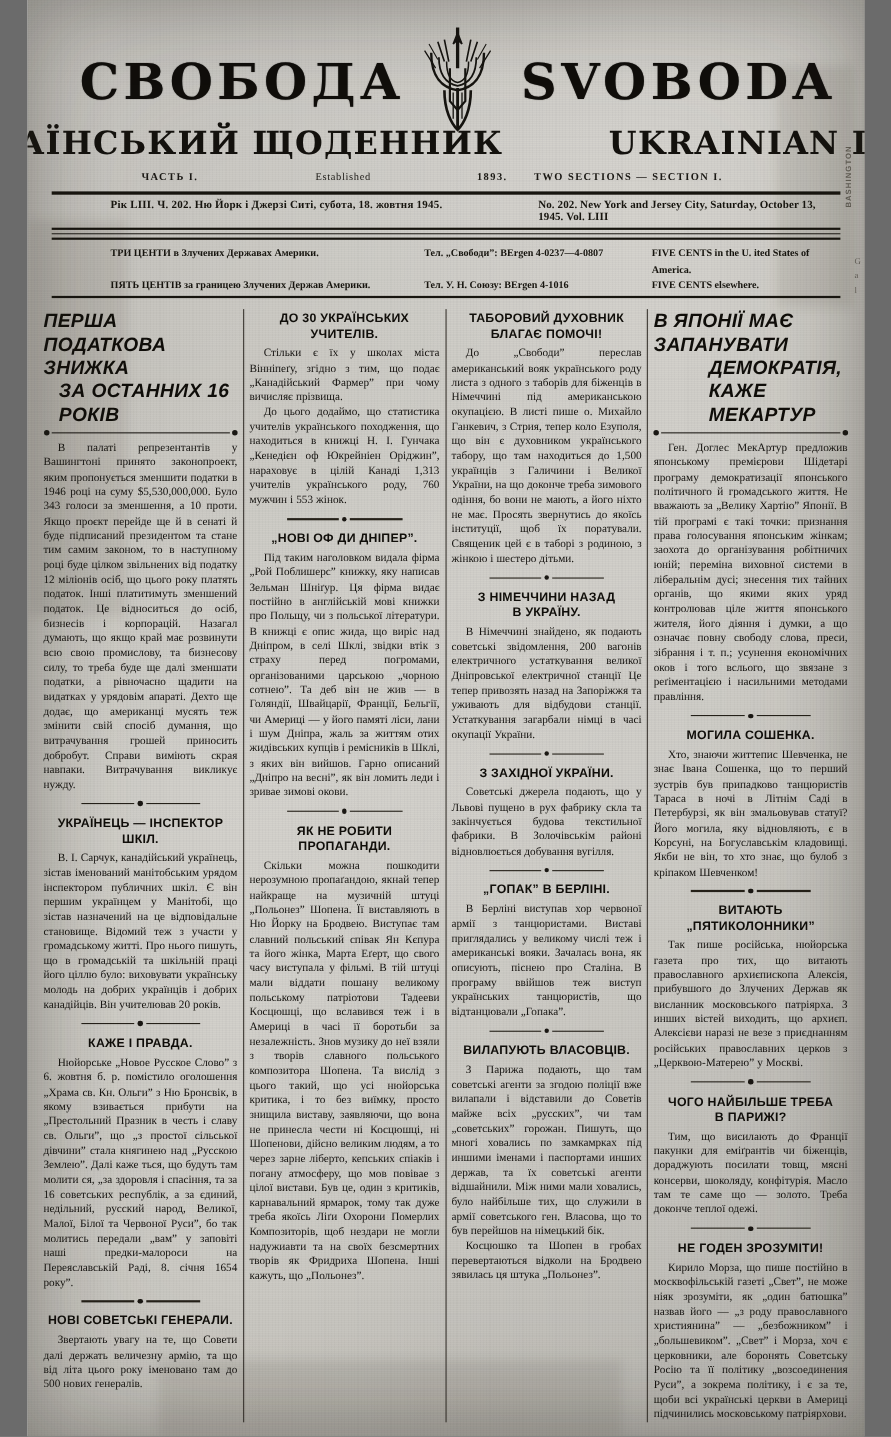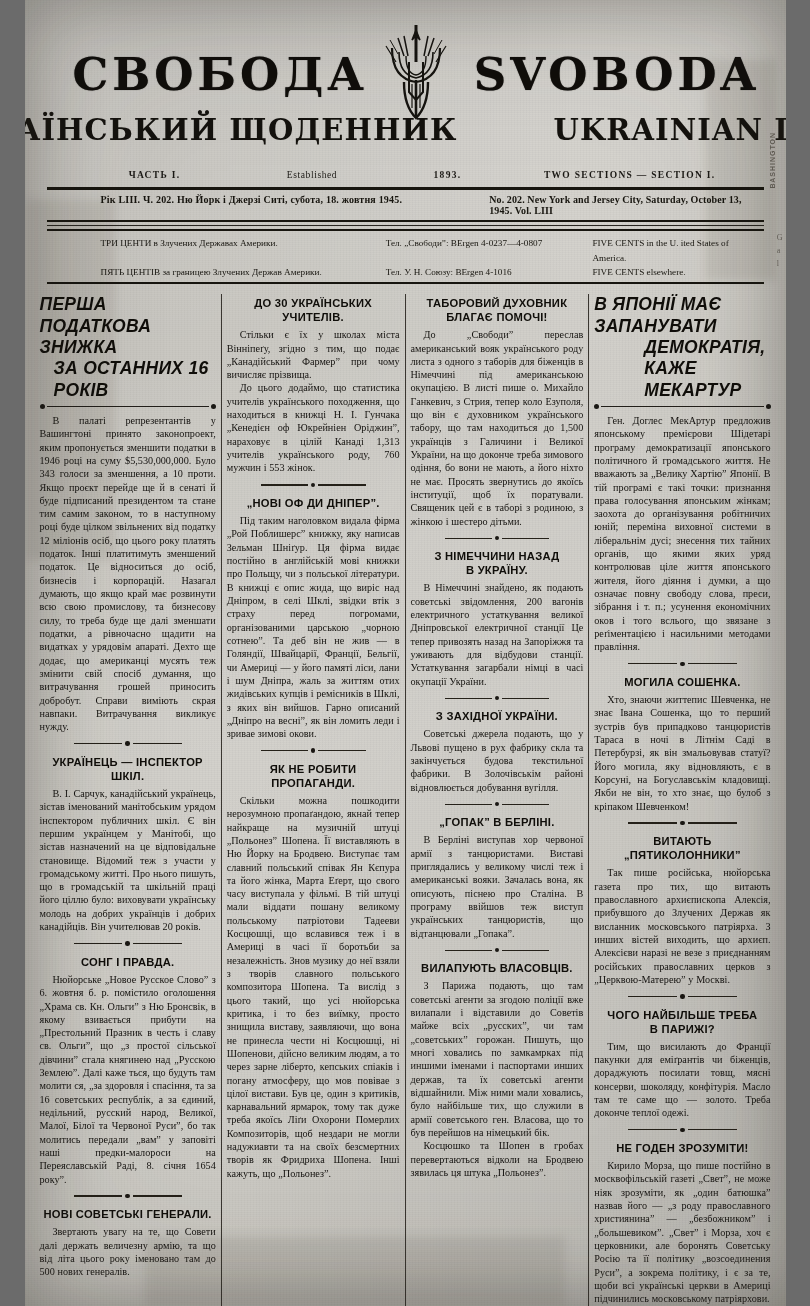--- a/index.html
+++ b/index.html
@@ -39,42 +39,42 @@
   .mast-sub{
     font-family:"DejaVu Serif", serif;font-weight:700;
     font-size:29px;letter-spacing:1.1px;line-height:1;color:#14120e;white-space:nowrap;
   }
   .mast-sub.left{flex:1;text-align:left;padding-left:22px;}
   .mast-sub.right{flex:1;text-align:right;padding-right:10px;}
   .mast-spacer{width:96px;flex:0 0 96px;}
 
   .estab-row{
     display:flex;align-items:flex-end;justify-content:center;gap:0;
-    margin-top:25px;padding:0 56px 0 56px;
+    margin-top:12px;padding:0 56px 0 56px;
     font-family:"Liberation Serif", serif;font-weight:700;font-size:9.5px;
     letter-spacing:1.3px;color:#1b1915;
   }
   .estab-row > *{white-space:nowrap;}
   .er-1{flex:0 0 120px;text-align:center;}
   .er-2{flex:1;text-align:center;letter-spacing:.6px;font-weight:400;font-style:normal;}
   .er-3{flex:0 0 76px;text-align:center;}
-  .er-4{flex:0 0 230px;text-align:right;}
+  .er-4{flex:0 0 230px;text-align:left;}
 
   .rule-thick{height:2.6px;background:#17150f;margin:7px 8px 0 8px;}
   .rule-thin{height:1.3px;background:#2a2722;margin:3px 8px 0 8px;}
 
   .dateline{
     display:flex;align-items:flex-start;margin:4px 10px 0 10px;
     font-family:"Liberation Serif", serif;font-weight:700;font-size:10px;color:#17150f;
   }
   .dl-left{flex:0 0 52%;padding-left:52px;letter-spacing:.2px;}
   .dl-right{flex:1;text-align:left;padding-left:18px;letter-spacing:.1px;}
 
   .pricebar{margin:5px 10px 0 10px;}
-  .price-row{display:flex;font-family:"Liberation Serif", serif;font-weight:400;font-size:9.2px;color:#17150f;line-height:1.55;}
+  .price-row{display:flex;font-family:"Liberation Serif", serif;font-weight:700;font-size:9.2px;color:#17150f;line-height:1.55;}
   .pb-1{flex:0 0 40%;padding-left:52px;}
   .pb-2{flex:0 0 29%;}
   .pb-3{flex:1;}
 
   
   .content{position:relative;margin:10px 10px 0 10px;display:flex;z-index:5;}
   .col{flex:1 1 0;padding:0 5px;position:relative;}
   .col + .col{border-left:1.1px solid #3a3630;}
   .colwide{flex:1.02 1 0;}
 
@@ -214,21 +214,21 @@
           <span class="dot"></span>
           <span class="bar"></span>
         </div>
         <h2 class="hd">УКРАЇНЕЦЬ — ІНСПЕКТОР<br>ШКІЛ.</h2>
         <p class="bt">В. І. Сарчук, канадійський українець, зістав іменований манітобським урядом інспектором публичних шкіл. Є він першим українцем у Манітобі, що зістав назначений на це відповідальне становище. Відомий теж з участи у громадському житті. Про нього пишуть, що в громадській та шкільній праці його ціллю було: виховувати українську молодь на добрих українців і добрих канадійців. Він учителював 20 років.</p>
         <div class="sep short">
           <span class="bar"></span>
           <span class="dot"></span>
           <span class="bar"></span>
         </div>
-        <h2 class="hd">СОНГ І ПРАВДА.</h2>
+        <h2 class="hd">КАЖЕ І ПРАВДА.</h2>
         <p class="bt">Нюйорське „Новое Русское Слово” з 6. жовтня б. р. помістило оголошення „Храма св. Кн. Ольги” з Ню Бронсвік, в якому взивається прибути на „Престольний Празник в честь і славу св. Ольги”, що „з простої сільської дівчини” стала княгинею над „Русскою Землею”. Далі каже ться, що будуть там молити ся, „за здоровля і спасіння, та за 16 советських республік, а за єдиний, недільний, русский народ, Великої, Малої, Білої та Червоної Руси”, бо так молитись передали „вам” у заповіті наші предки-малороси на Переяславській Раді, 8. січня 1654 року”.</p>
         <div class="sep short">
           <span class="bar"></span>
           <span class="dot"></span>
           <span class="bar"></span>
         </div>
         <h2 class="hd">НОВІ СОВЕТСЬКІ ГЕНЕРАЛИ.</h2>
         <p class="bt">Звертають увагу на те, що Совети далі держать величезну армію, та що від літа цього року іменовано там до 500 нових генералів.</p>
       </div>
       <div class="col">

